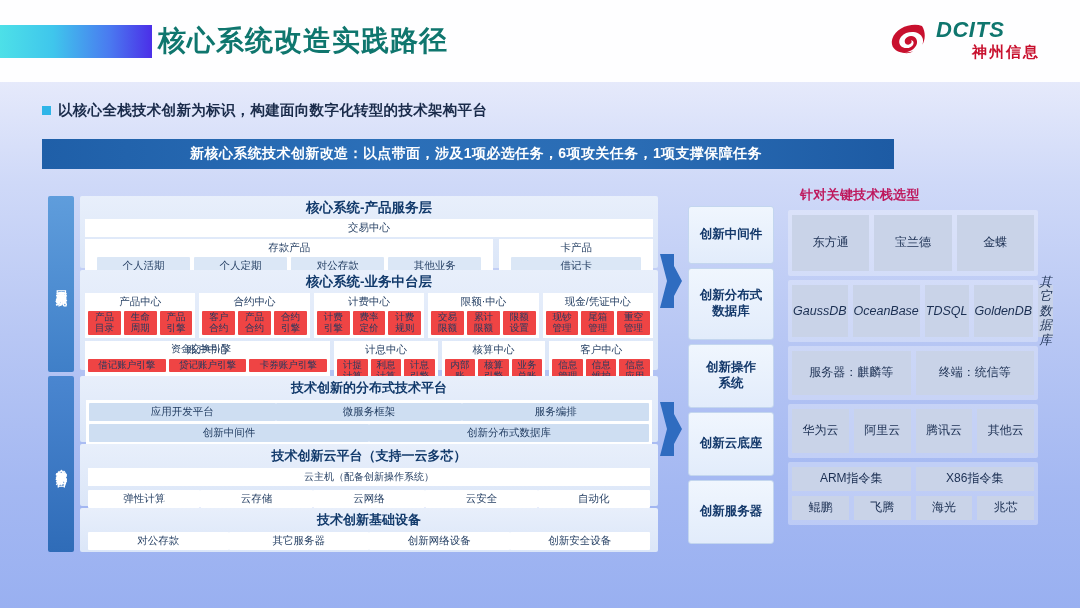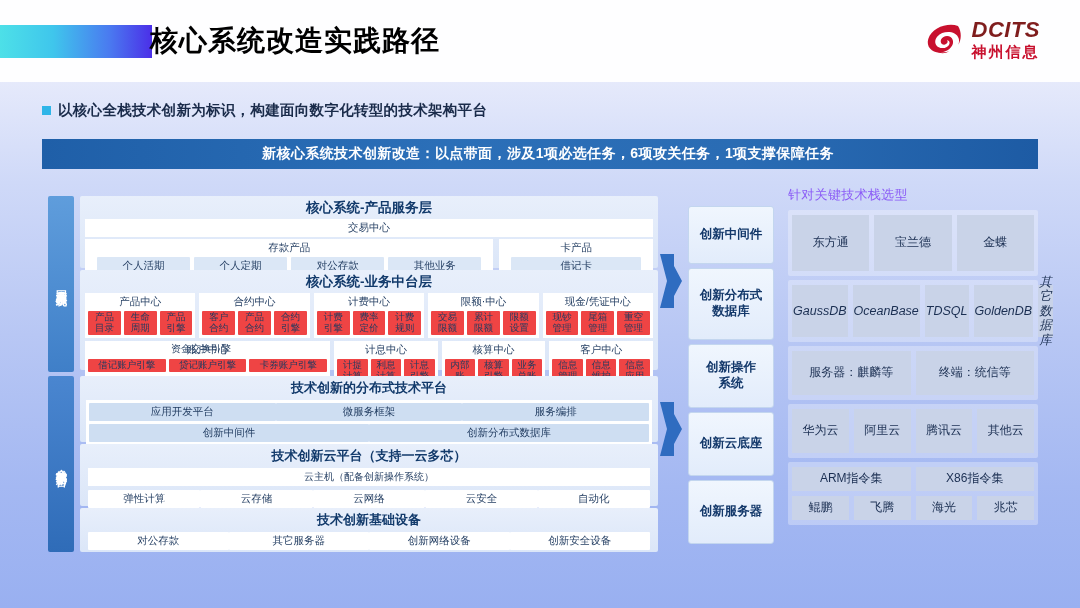--- a/index.html
+++ b/index.html
@@ -19,55 +19,55 @@
   }
   #header-white {
     position: absolute; left: 0; top: 0; width: 1080px; height: 82px;
     background: #fefeff;
   }
   #title-bar {
     position: absolute; left: 0; top: 25px; width: 152px; height: 33px;
     background: linear-gradient(90deg, #4DE0E8 0%, #3FC6EC 35%, #4A7AF0 72%, #4B2FE8 100%);
   }
   #page-title {
-    position: absolute; left: 150px; top: 22px;
-    font-size: 28px; font-weight: bold; color: #000000;
+    position: absolute; left: 158px; top: 22px;
+    font-size: 28px; font-weight: bold; color: #0f766e;
     letter-spacing: 1px; line-height: 38px;
   }
   #logo {
     position: absolute; right: 40px; top: 18px;
     display: flex; align-items: center; gap: 7px;
   }
   #logo-mark { width: 42px; height: 42px; }
   #logo-text { display: flex; flex-direction: column; line-height: 1; }
   #logo-en {
-    font-size: 22px; font-weight: bold; color: #7f1d1d;
+    font-size: 22px; font-weight: bold; color: #0f766e;
     letter-spacing: 0.5px; font-style: italic;
   }
   #logo-cn {
     font-size: 15px; font-weight: bold; color: #C8102E;
-    letter-spacing: 2px; margin-top: 3px;
+    letter-spacing: 2px; margin-top: 3px; margin-left: 36px;
   }
 
   
   #bullet-row {
     position: absolute; left: 42px; top: 101px;
     display: flex; align-items: center; gap: 7px;
   }
   #bullet-square {
     width: 9px; height: 9px; background: #2fb5e8; flex: none;
   }
   #bullet-text {
     font-size: 14.5px; font-weight: bold; color: #1a2b4a;
     letter-spacing: 0.3px;
   }
 
   
   #banner {
-    position: absolute; left: 42px; top: 139px; width: 996px; height: 30px;
+    position: absolute; left: 42px; top: 139px; width: 852px; height: 30px;
     background: linear-gradient(90deg, #1f5fa8 0%, #2b6fb8 40%, #2a6cb4 70%, #1d5ba4 100%);
     display: flex; align-items: center; justify-content: center; padding-left: 16px;
   }
   #banner-text {
     color: #ffffff; font-size: 14px; font-weight: bold; letter-spacing: 0.4px;
   }
 
   
   #left-panel {
     position: absolute; left: 48px; top: 196px; width: 484px; height: 356px;
@@ -177,22 +177,22 @@
     font-size: 12.5px; font-weight: bold; color: #13386a;
     line-height: 1.25;
     margin-bottom: 4px;
   }
 
   
   #right-col {
     position: absolute; left: 788px; top: 186px; width: 250px;
   }
   #right-title {
-    font-size: 13px; font-weight: normal; color: #8b5cf6;
-    margin-bottom: 6px; letter-spacing: 0.3px;
+    font-size: 13px; font-weight: bold; color: #be185d;
+    margin-bottom: 6px; letter-spacing: 0.3px; margin-left: 12px;
   }
   .rgroup {
     background: rgba(255,255,255,0.30);
     border-radius: 2px; padding: 5px 4px;
     margin-bottom: 4px;
   }
   .rrow { display: flex; gap: 5px; }
   .rrow + .rrow { margin-top: 5px; }
   .rcell {
     flex: 1; background: #c9d3e8; color: #1b2f52;

